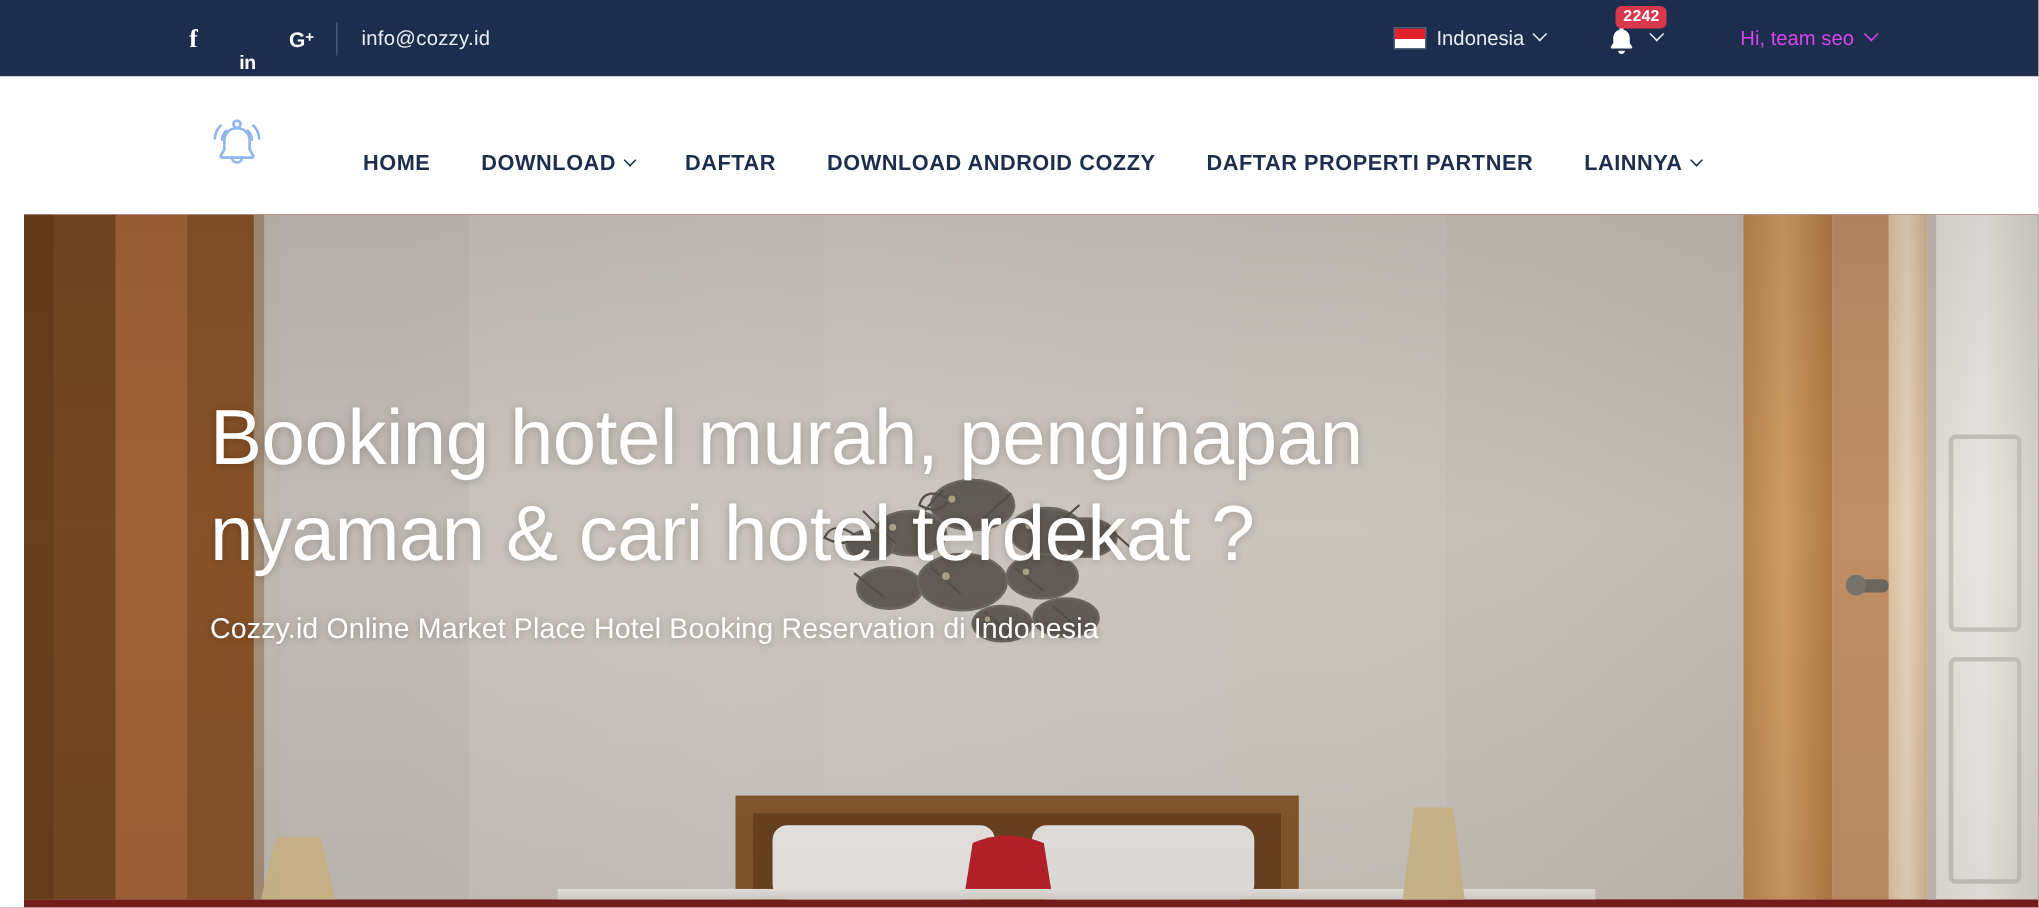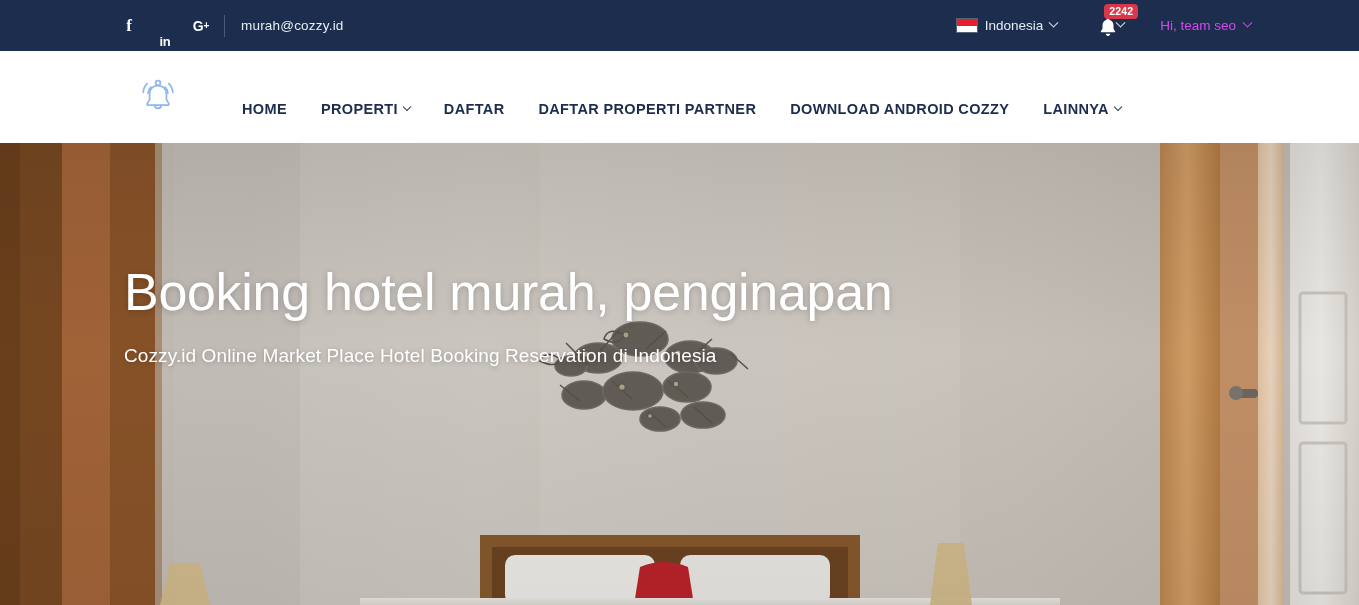--- a/index.html
+++ b/index.html
@@ -70,23 +70,23 @@
   .flag-white { background: #ffffff; height: 50%; }
   .caret {
     display: inline-block;
     width: 7px; height: 7px;
     border-right: 1.6px solid currentColor;
     border-bottom: 1.6px solid currentColor;
     transform: rotate(45deg) translate(-2px,-2px);
   }
   .notif {
     position: relative;
-    display: flex; align-items: center; 
-    cursor: pointer;
-    margin-right: 36px;
+    display: flex; align-items: center; gap: 11px;
+    cursor: pointer;
+    margin-right: 52px;
     color: #e8ecf3;
   }
   .bell-wrap { position: relative; width: 18px; height: 22px; display:flex; align-items:flex-end; justify-content:center;}
   .badge {
     position: absolute;
     top: -11px; left: 5px;
     background: #d9384a;
     color: #fff;
     font-size: 10.5px;
     font-weight: 700;
@@ -144,20 +144,21 @@
     border-bottom: 1.7px solid #1c2d4d;
     transform: rotate(45deg) translate(-1.5px,-1.5px);
   }
 
   
   .hero {
     position: relative;
     height: 462px;
     overflow: hidden;
     background: #7f1d1d;
+    margin-left: 16px;
   }
   .hero-bg { position: absolute; inset: 0; }
   .hero-overlay {
     position: absolute; inset: 0;
     background: linear-gradient(to bottom, rgba(20,15,10,0.13) 0%, rgba(20,15,10,0.05) 45%, rgba(20,15,10,0.10) 100%);
   }
   .hero-content {
     position: absolute;
     left: 124px;
     top: 118px;
@@ -186,21 +187,21 @@
 <div class="topbar">
   <div class="social">
     <span class="social-icon fb">f</span>
     <span class="social-icon li">in</span>
     <span class="social-icon gp">
         <span>G</span>
         <span class="gp-sup">+</span>
       </span>
   </div>
   <div class="divider-v"></div>
-  <span class="email">murah@cozzy.id</span>
+  <span class="email">info@cozzy.id</span>
 
   <div class="topbar-right">
     <div class="lang">
       <span class="flag">
         <span class="flag-red"></span>
           <span class="flag-white"></span>
       </span>
       <span>Indonesia</span>
       <i class="caret"></i>
     </div>
@@ -235,31 +236,31 @@
         <path d="M31.8 13.2c1.8 1.7 2.9 4 3 6.5"></path>
       </svg>
     </span>
   </div>
 
   <nav class="nav">
     <div class="nav-item">
       <span>HOME</span>
     </div>
     <div class="nav-item">
-      <span>PROPERTI</span>
+      <span>DOWNLOAD</span>
       <i class="nav-caret"></i>
     </div>
     <div class="nav-item">
       <span>DAFTAR</span>
     </div>
     <div class="nav-item">
+      <span>DOWNLOAD ANDROID COZZY</span>
+    </div>
+    <div class="nav-item">
       <span>DAFTAR PROPERTI PARTNER</span>
-    </div>
-    <div class="nav-item">
-      <span>DOWNLOAD ANDROID COZZY</span>
     </div>
     <div class="nav-item">
       <span>LAINNYA</span>
       <i class="nav-caret"></i>
     </div>
   </nav>
 </div>
 
 <div class="hero">
   <svg class="hero-bg" viewBox="0 0 1359 462" preserveAspectRatio="none">
@@ -363,17 +364,18 @@
       <path d="M938 400 l26 0 l8 62 l-42 0z" opacity=".95"></path>
       <path d="M170 420 l30 0 l10 42 l-50 0z" opacity=".95"></path>
     </g>
   </svg>
 
   <div class="hero-overlay"></div>
 
   <div class="hero-content">
     <h1 class="hero-title">
       <span>Booking hotel murah, penginapan</span><br>
+      <span>nyaman &amp; cari hotel terdekat ?</span>
     </h1>
     <p class="hero-sub">Cozzy.id Online Market Place Hotel Booking Reservation di Indonesia</p>
   </div>
 
 </div>
 
 </body></html>

